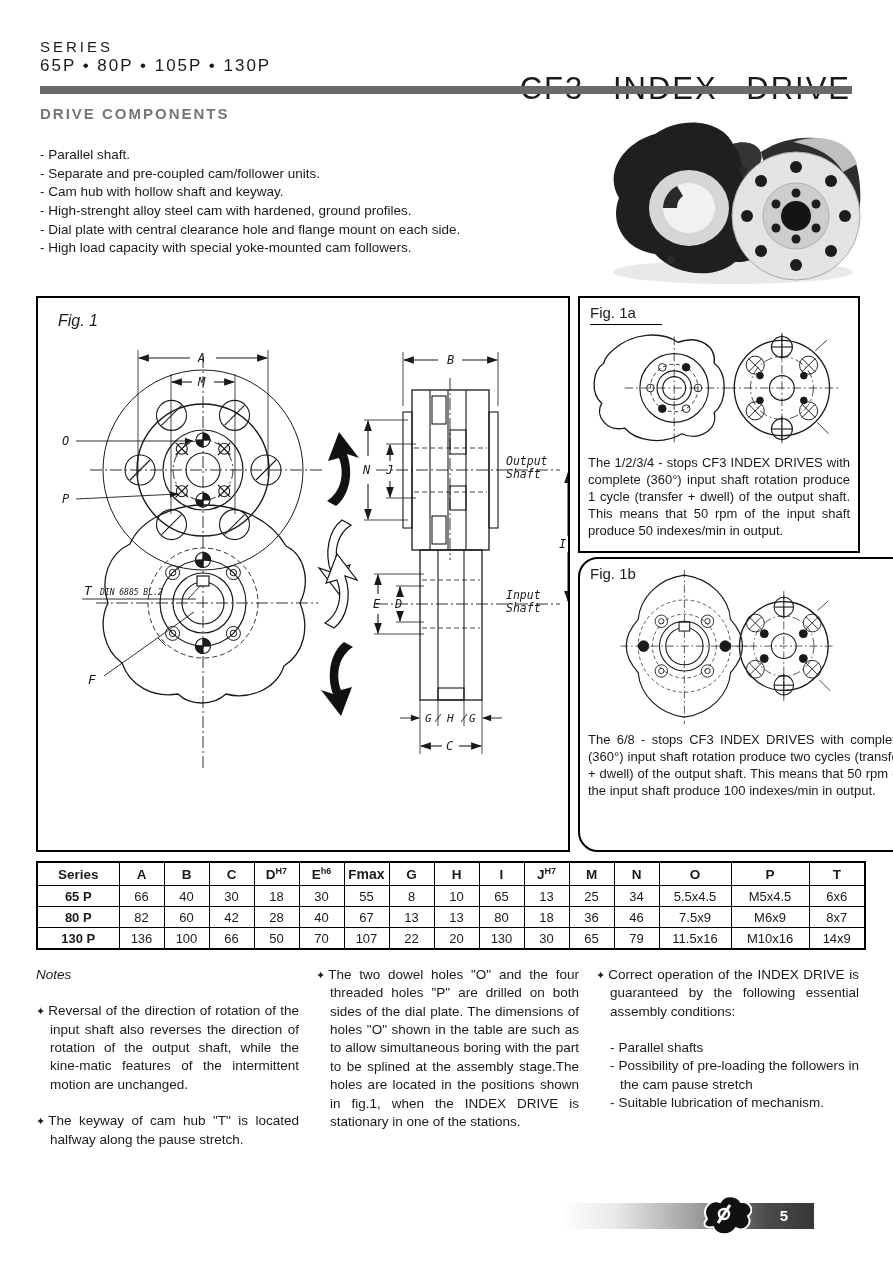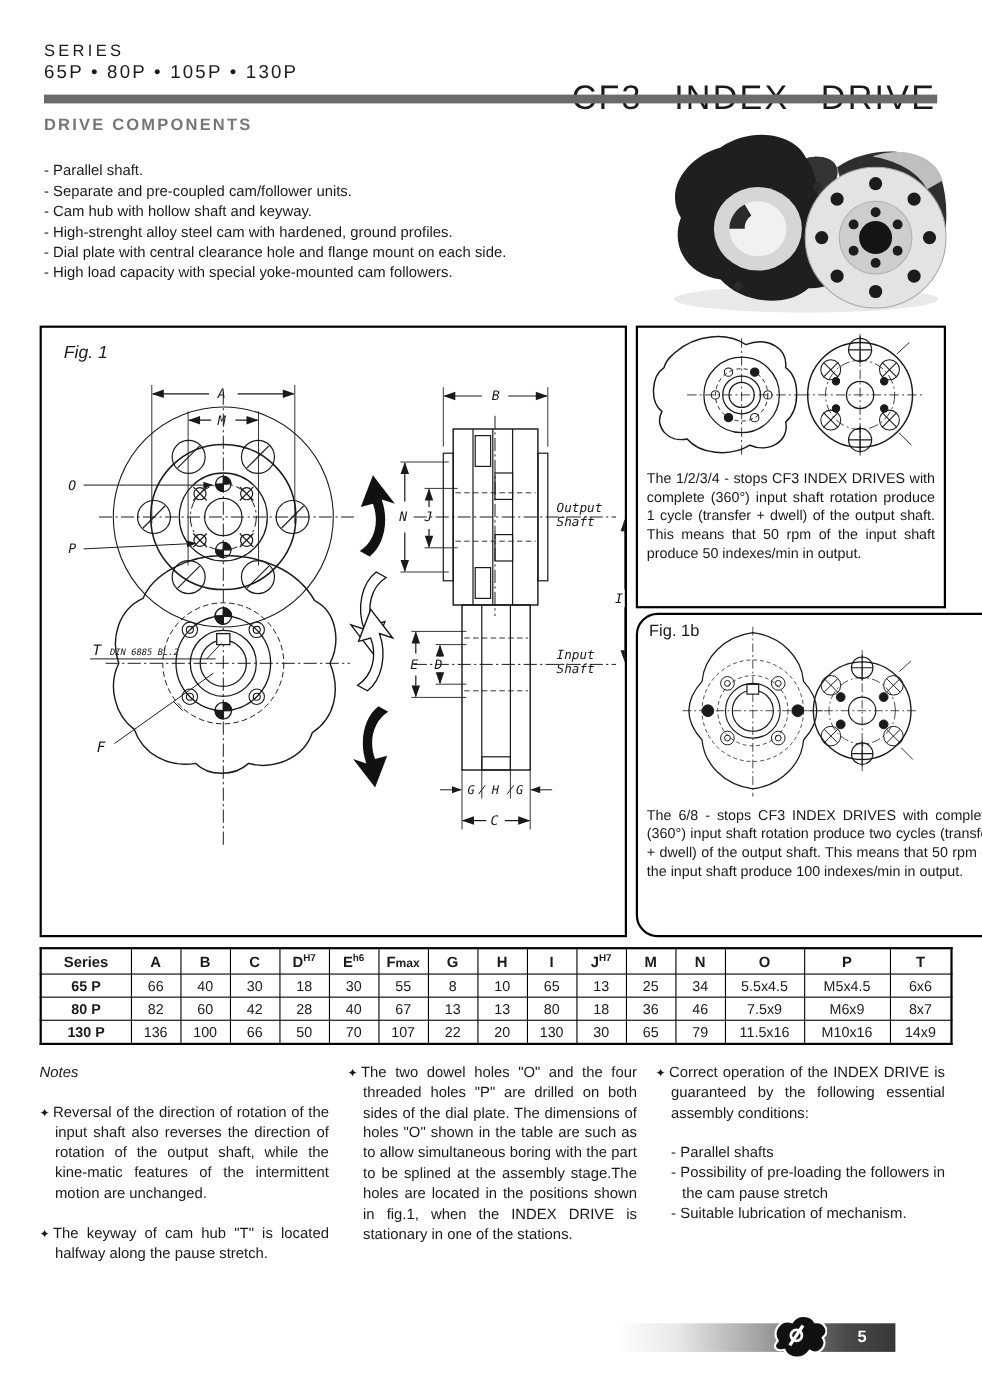--- a/index.html
+++ b/index.html
@@ -31,21 +31,21 @@
 
   
   #spec-table-wrap{left:36px;top:861px;width:823px;}
   table{border-collapse:collapse;width:100%;table-layout:fixed;}
   th,td{border:1.4px solid #000;text-align:center;font-size:13px;padding:1px 0;height:18px;
         overflow:hidden;white-space:nowrap;}
   thead th{font-weight:bold;font-size:13.5px;height:20px;}
   tbody th{font-weight:bold;}
   tbody td{font-weight:normal;}
   sup{font-size:9px;vertical-align:super;line-height:0;}
-  sub{font-size:11px;vertical-align:baseline;line-height:0;margin-top:36px;}
+  sub{font-size:14px;vertical-align:baseline;line-height:0;margin-top:36px;}
   table{border:2px solid #000;}
 
   
   #notes{left:36px;top:966px;width:824px;display:flex;gap:17px;}
   .notes-col{width:263px;font-size:13.5px;line-height:1.36;text-align:justify;}
   #notes-heading{font-size:13.5px;margin-bottom:18px;text-align:left;font-style:italic;}
   .note-item{padding-left:14px;text-indent:-14px;margin-bottom:18px;}
   .note-item .bullet{font-size:11px;padding-right:3px;}
   .note-sub{margin-left:14px;padding-left:10px;text-indent:-10px;}
   .note-sub .dash{padding-right:4px;}
@@ -318,20 +318,21 @@
     <text x="431" y="424" font-size="11">G</text>
     <text x="408" y="452" font-size="12">C</text>
     <text x="468" y="167" font-size="11.5">Output</text>
     <text x="468" y="180" font-size="11.5">Shaft</text>
     <text x="468" y="301" font-size="11.5">Input</text>
     <text x="468" y="314" font-size="11.5">Shaft</text>
   </svg>
 </div>
 
 <div class="abs figbox" id="fig1a-box">
+  <div class="figcaption"><span class="cap-underline">Fig. 1a</span></div>
   <svg width="278" height="122" viewBox="0 0 278 128">
     <g fill="none" stroke="#1a1a1a" stroke-width="1.2">
       <path d="M28,24 C48,6 78,4 96,16 C118,8 136,20 134,38 C148,48 148,78 134,90
                C138,108 118,120 100,112 C80,124 52,120 40,106
                C22,110 8,94 16,80 C4,70 6,46 18,38 C20,30 24,28 28,24 Z" stroke-width="1.4"></path>
       <line x1="92" y1="10" x2="92" y2="122" stroke-dasharray="9 3 2 3" stroke-width="0.8"></line>
       <line x1="40" y1="64" x2="148" y2="64" stroke-dasharray="9 3 2 3" stroke-width="0.8"></line>
       <circle cx="92" cy="64" r="36"></circle>
       <circle cx="92" cy="64" r="25" stroke-dasharray="4 3" stroke-width="0.9"></circle>
       <circle cx="92" cy="64" r="18"></circle>

